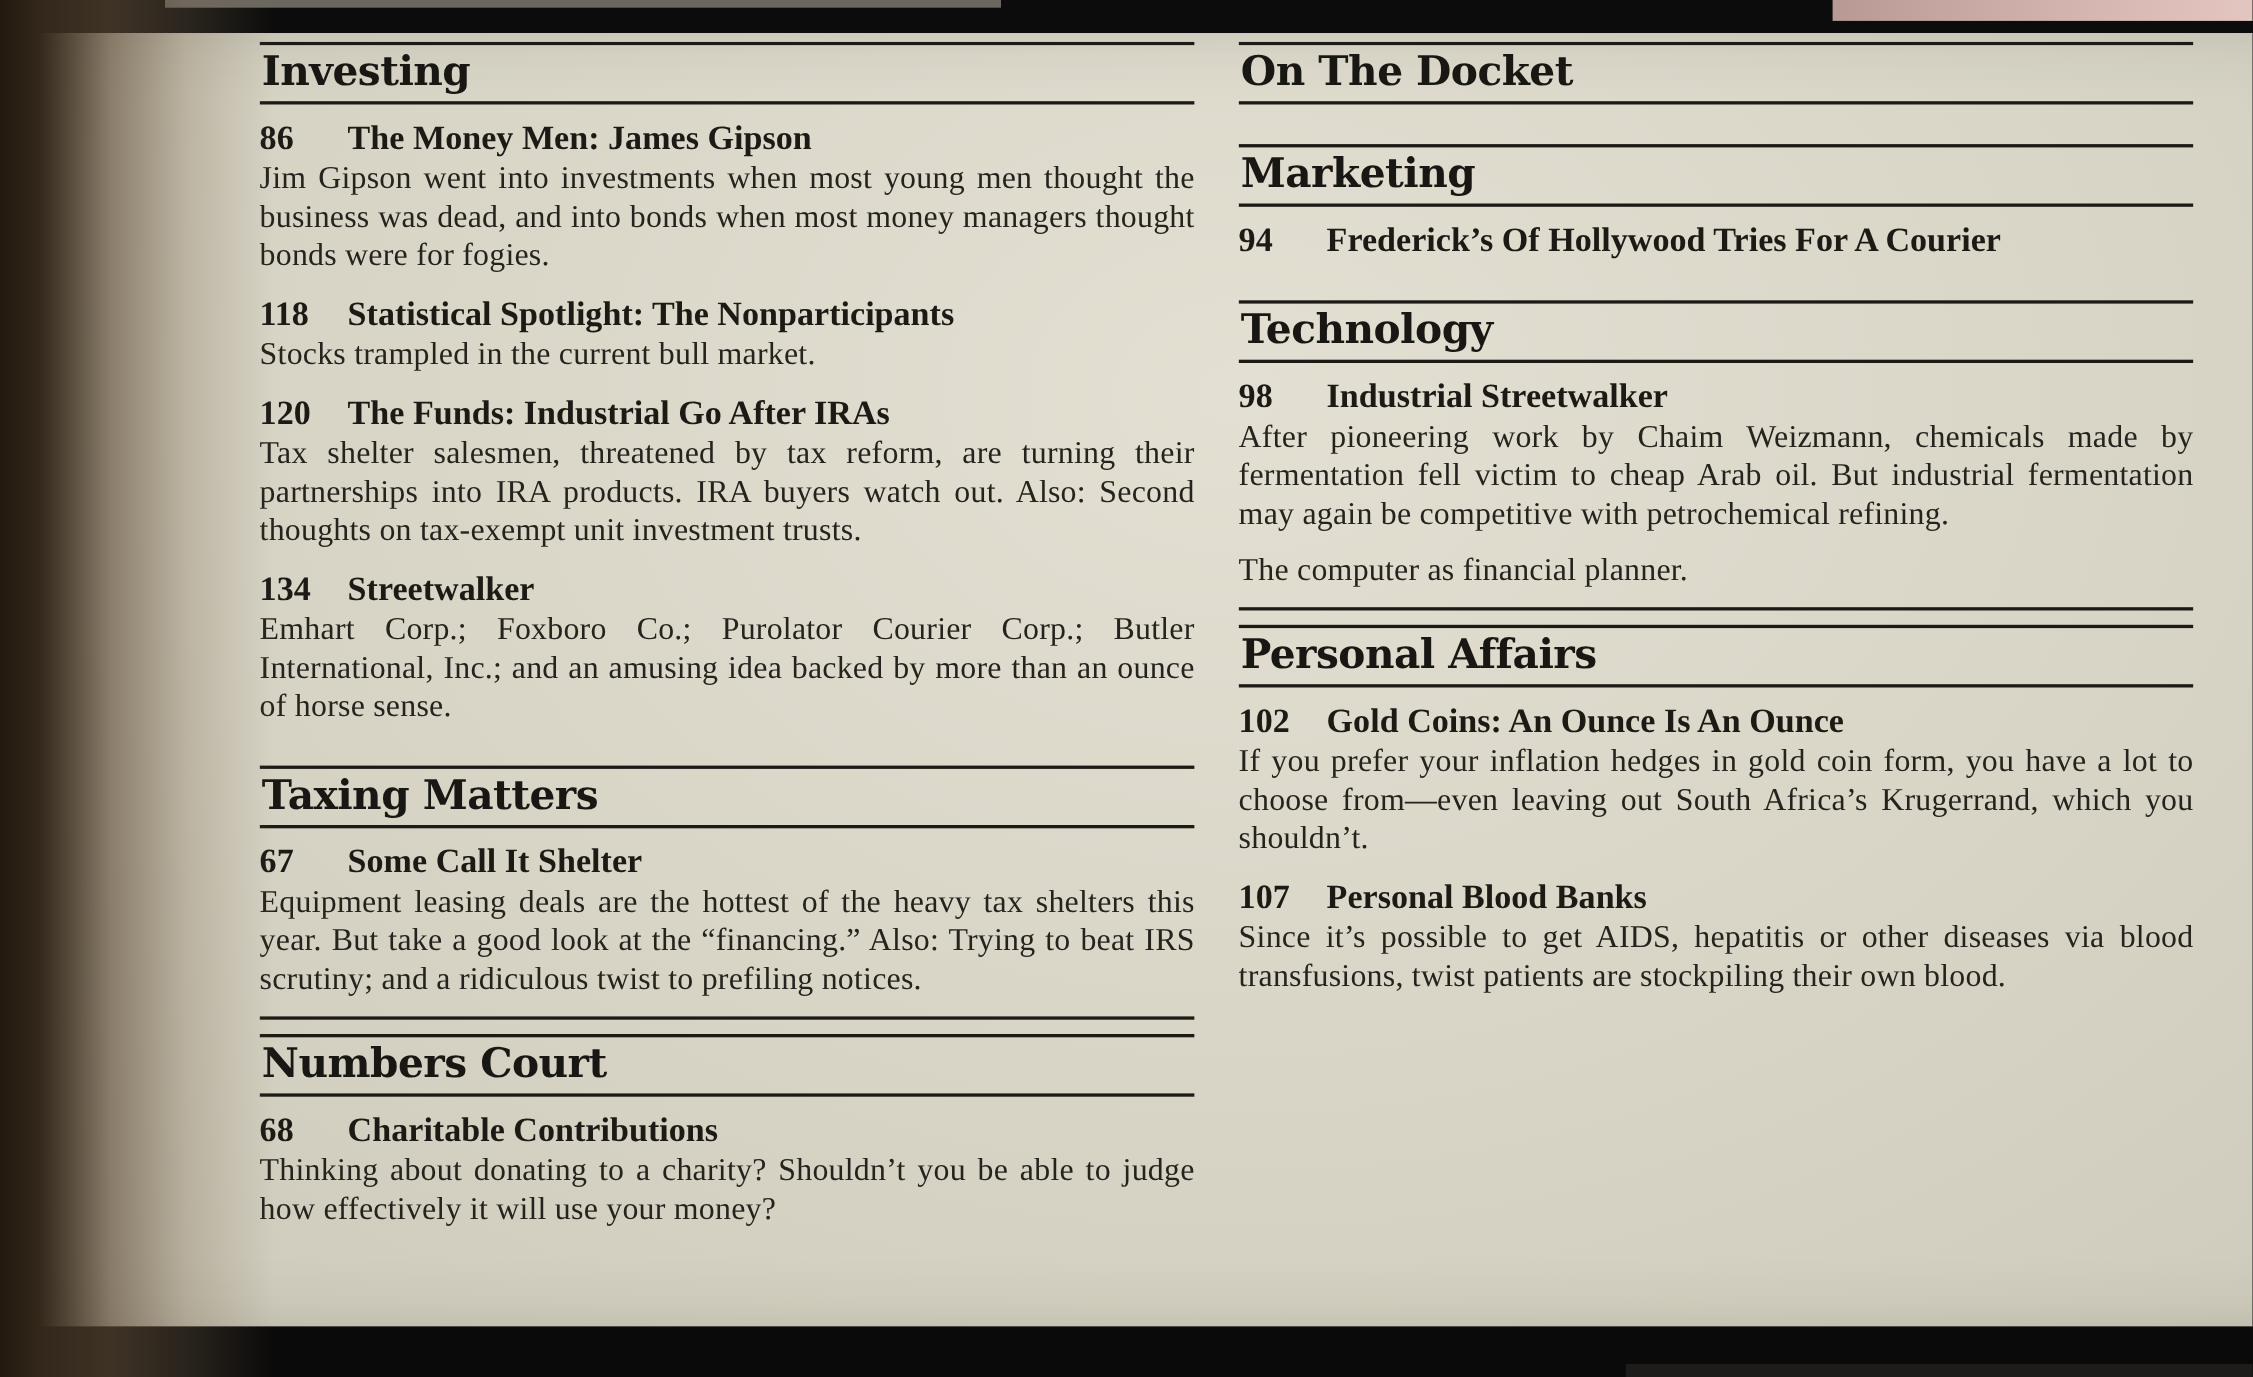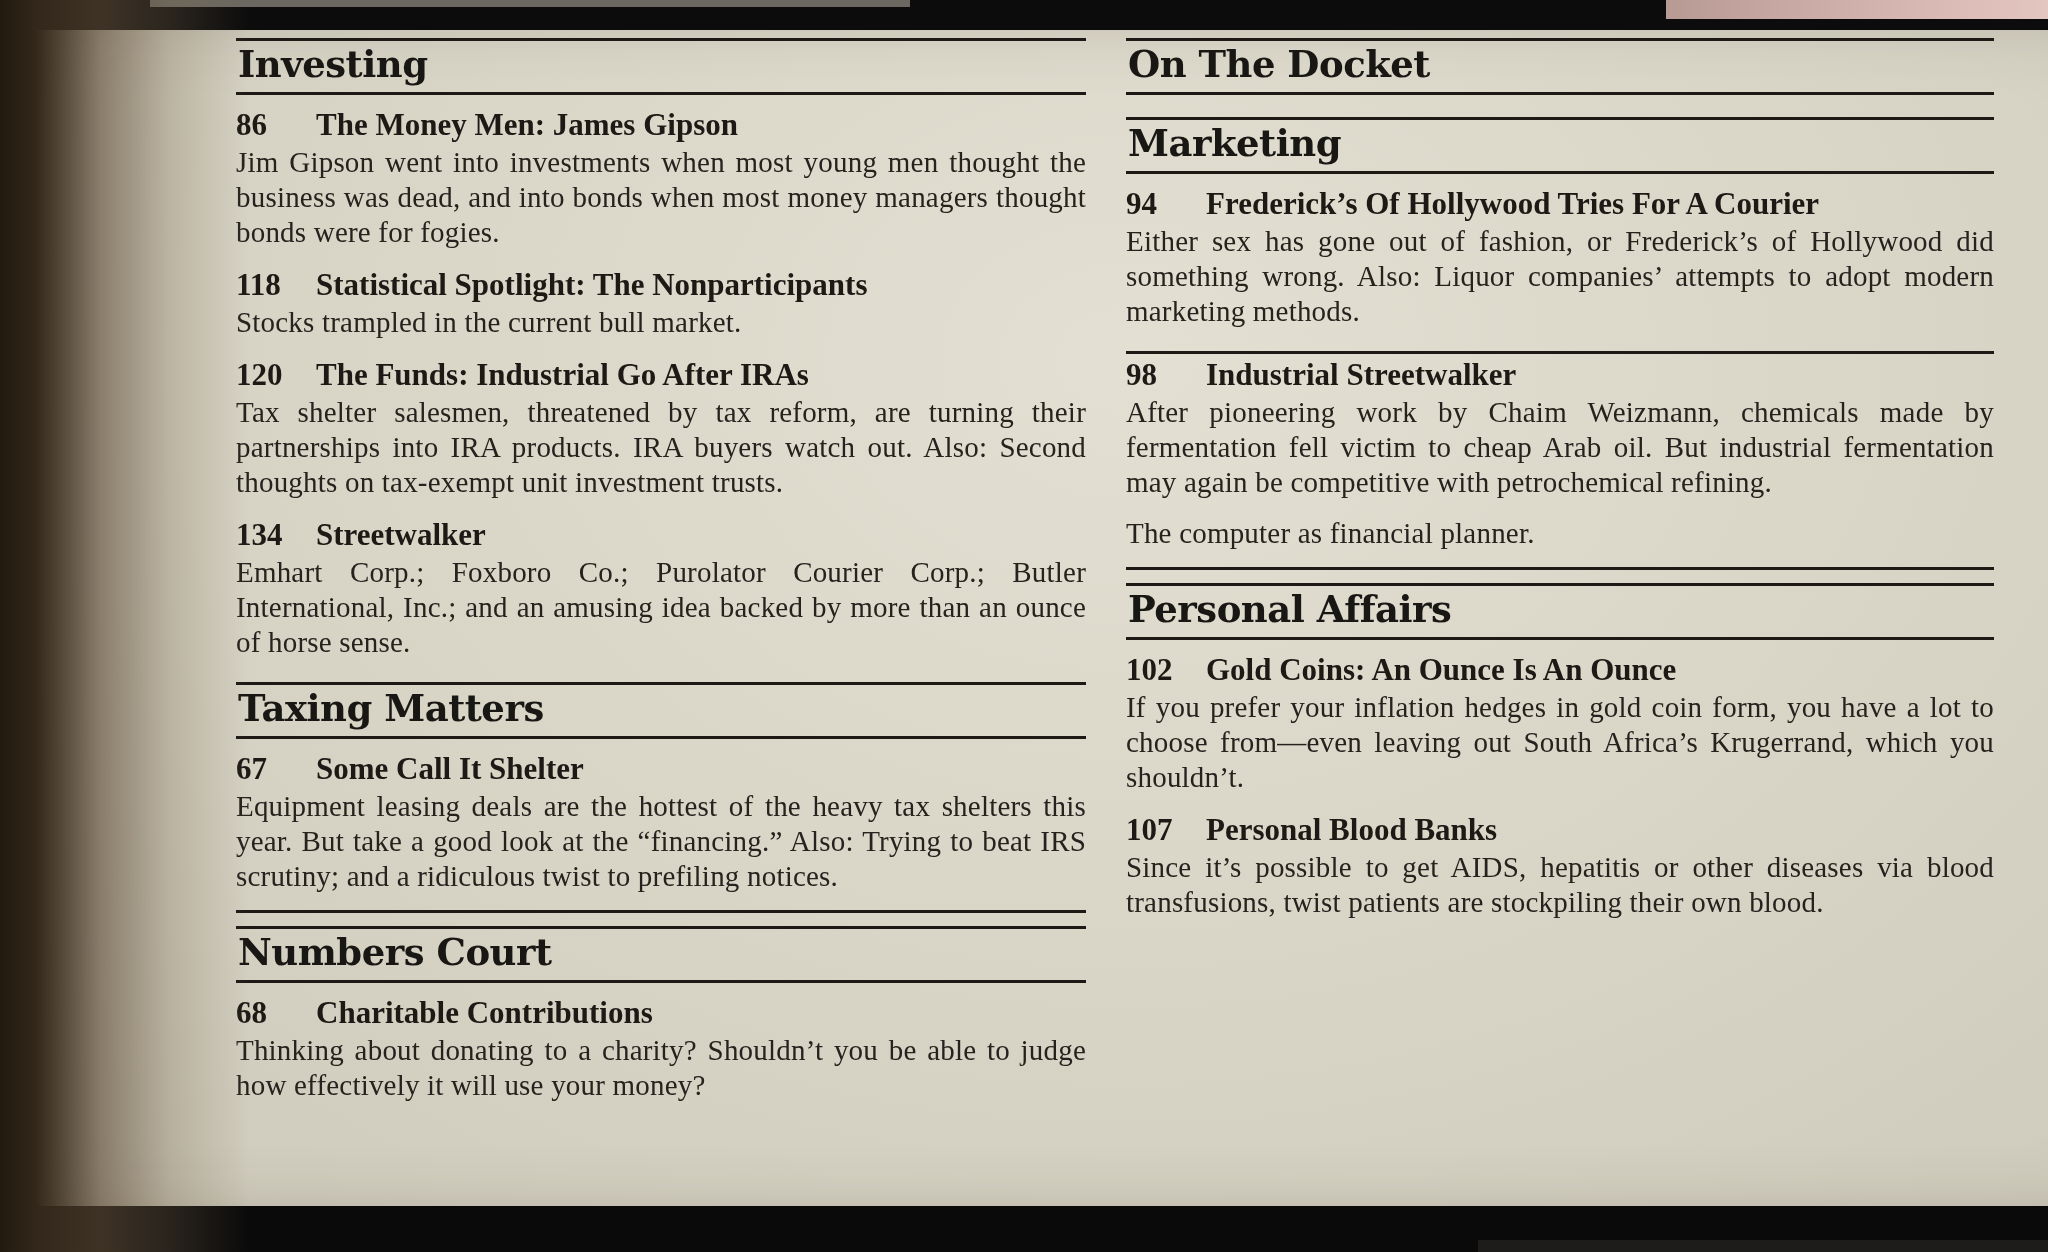--- a/index.html
+++ b/index.html
@@ -21,21 +21,21 @@
   .spine{position:absolute;left:0;top:0;width:250px;height:1252px;z-index:6;pointer-events:none;
         background:linear-gradient(90deg,#221910 0%,#32271a 14%,rgba(94,75,54,.62) 40%,
                    rgba(122,102,76,.28) 68%,rgba(122,102,76,0) 100%);}
   .columns{position:absolute;left:236px;top:8px;right:54px;bottom:4px;display:flex;gap:40px;}
   .col{overflow:hidden;}
   .col-left{flex:0 0 850px;}
   .col-right{flex:1 1 auto;}
   
   .sec-sep{border-top:3px solid #1d1a16;margin-bottom:13px;}
   .toc-section{border-top:3px solid #1d1a16;padding-top:2px;}
-  .toc-section + .toc-section{margin-top:22px;}
+  .toc-section + .toc-section{margin-top:36px;}
   .sec-head{font-family:"DejaVu Serif",serif;font-weight:700;font-size:37px;line-height:42px;
         letter-spacing:-.5px;color:#191713;margin:0 0 11px 0;padding:0 0 7px 2px;
         border-bottom:3px solid #1d1a16;}
   .entry{margin-bottom:16px;}
   .entry-head{font-weight:700;font-size:31px;line-height:38px;color:#1d1a16;}
   .pnum{display:inline-block;min-width:80px;}
   .edesc{margin:1px 0 0 0;font-size:29px;line-height:35px;text-align:justify;color:#26231e;
         letter-spacing:.2px;}
 </style>
 </head>
@@ -85,24 +85,24 @@
           </section>
         </div>
       <div class="col col-right" id="col-right">
           <section class="toc-section">
             <h2 class="sec-head">On The Docket</h2>
           </section>
           <section class="toc-section">
             <h2 class="sec-head">Marketing</h2>
             <article class="entry">
               <div class="entry-head"><span class="pnum">94</span><span class="etitle">Frederick’s Of Hollywood Tries For A Courier</span></div>
-              <p class="edesc">Either sex has gone out of fashion, or Frederick’s of Hollywood did something wrong. Also: Liquor companies’ attempts to adopt modern marketing methods.</p>
             </article>
           </section>
           <section class="toc-section">
+            <h2 class="sec-head">Technology</h2>
             <article class="entry">
               <div class="entry-head"><span class="pnum">98</span><span class="etitle">Industrial Streetwalker</span></div>
               <p class="edesc">After pioneering work by Chaim Weizmann, chemicals made by fermentation fell victim to cheap Arab oil. But industrial fermentation may again be competitive with petrochemical refining.</p>
             </article>
             <article class="entry">
               <p class="edesc">The computer as financial planner.</p>
             </article>
           </section>
           <div class="sec-sep"></div>
           <section class="toc-section">

